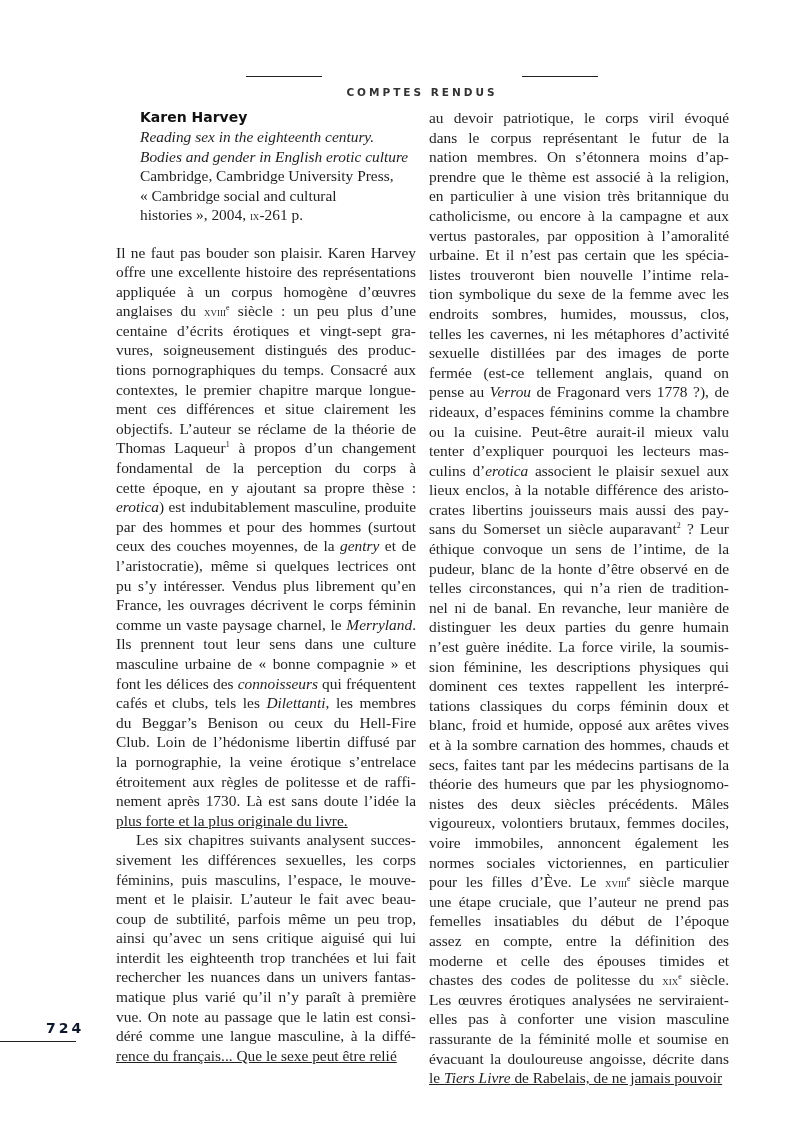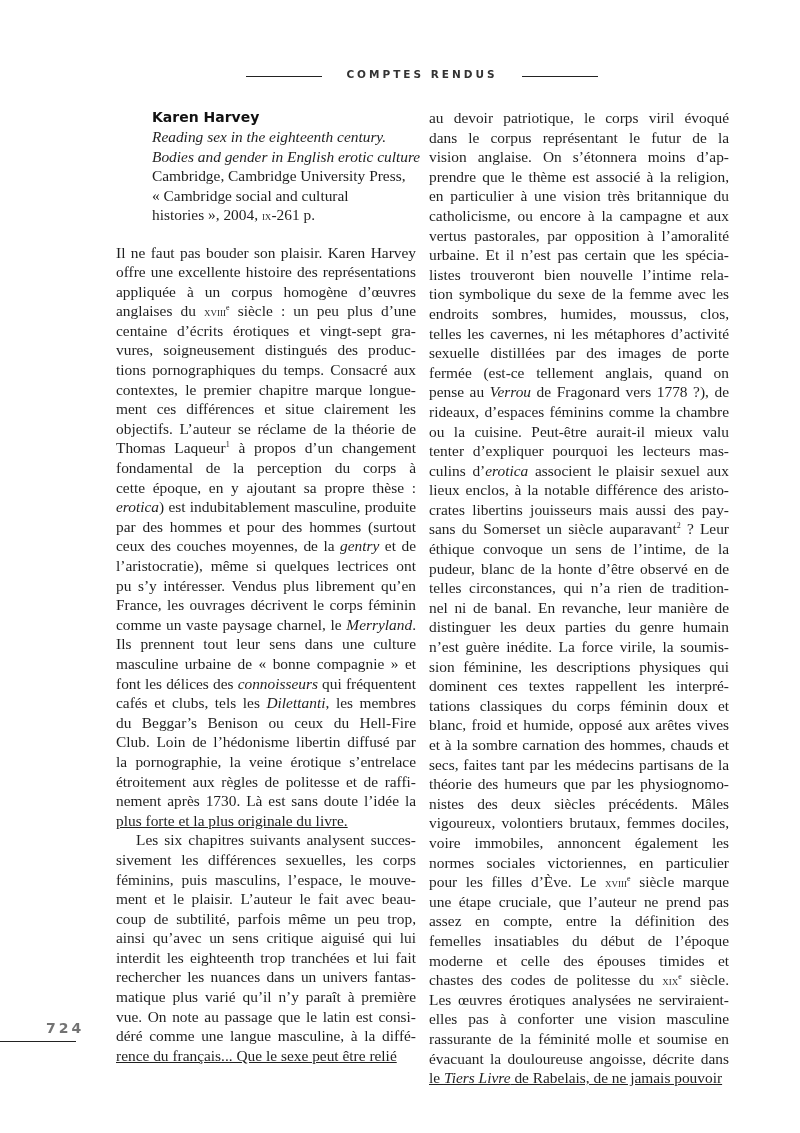--- a/index.html
+++ b/index.html
@@ -1,36 +1,36 @@
 <!DOCTYPE html>
 <html><head>
 <meta charset="utf-8">
 <style>
   html, body { margin: 0; padding: 0; background: #ffffff; }
   body { width: 800px; height: 1133px; position: relative; overflow: hidden; color: #1f1f1f; }
   .running-head { position: absolute; top: 66px; left: 0; width: 800px; height: 20px; }
   .rh-line { position: absolute; top: 10px; height: 1px; background: #222; }
   .rh-line.left { left: 246px; width: 76px; }
   .rh-line.right { left: 522px; width: 76px; }
-  .rh-text { position: absolute; left: 322px; width: 200px; top: 2px; text-align: center;
+  .rh-text { position: absolute; left: 322px; width: 200px; top: 20px; text-align: center;
     font-family: "DejaVu Sans", sans-serif; font-size: 10.5px; letter-spacing: 3px; color: #333; font-weight: bold; }
   .col { position: absolute; top: 108px; width: 300px; font-family: "Liberation Serif", serif;
     font-size: 15.4px; line-height: 19.5px; }
   .col.left { left: 116px; }
   .col.right { left: 429px; }
   .ref { margin-left: 24px; margin-bottom: 17px; }
   .ref-author { font-family: "DejaVu Sans", sans-serif; font-weight: bold; font-size: 14px; line-height: 19px; color: #111; }
-  .ref-line { display: block; white-space: nowrap; margin-left: 12px; }
+  .ref-line { display: block; white-space: nowrap; }
   .ln { display: block; text-align: justify; text-align-last: justify; white-space: nowrap; height: 19.6px; overflow: visible; }
   .ln.last { text-align-last: left; text-decoration: underline; }
   .ln.indent { padding-left: 20px; }
   .sc { font-variant: small-caps; font-size: 13px; }
   sup { font-size: 8px; line-height: 0; vertical-align: 6px; }
   .folio { position: absolute; left: 46px; top: 1020px; font-family: "DejaVu Sans", sans-serif; font-weight: bold;
-    font-size: 14px; letter-spacing: 3px; color: #737373; }
+    font-size: 14px; letter-spacing: 3px; color: #0f172a; }
   .folio-rule { position: absolute; left: 0; top: 1041px; width: 76px; height: 1px; background: #222; }
 </style>
 </head>
 <body>
 
 <div class="running-head">
   <div class="rh-line left"></div>
   <div class="rh-text">COMPTES RENDUS</div>
   <div class="rh-line right"></div>
 </div>
@@ -87,21 +87,21 @@
       <span class="ln">vue. On note au passage que le latin est consi-</span>
       <span class="ln">déré comme une langue masculine, à la diffé-</span>
       <span class="ln last">rence du français... Que le sexe peut être relié</span>
     </div>
 </div>
 
 <div class="col right">
   <div id="right-body">
       <span class="ln">au devoir patriotique, le corps viril évoqué</span>
       <span class="ln">dans le corpus représentant le futur de la</span>
-      <span class="ln">vision anglaise. On s’étonnera moins d’ap-</span>
+      <span class="ln">nation membres. On s’étonnera moins d’ap-</span>
       <span class="ln">prendre que le thème est associé à la religion,</span>
       <span class="ln">en particulier à une vision très britannique du</span>
       <span class="ln">catholicisme, ou encore à la campagne et aux</span>
       <span class="ln">vertus pastorales, par opposition à l’amoralité</span>
       <span class="ln">urbaine. Et il n’est pas certain que les spécia-</span>
       <span class="ln">listes trouveront bien nouvelle l’intime rela-</span>
       <span class="ln">tion symbolique du sexe de la femme avec les</span>
       <span class="ln">endroits sombres, humides, moussus, clos,</span>
       <span class="ln">telles les cavernes, ni les métaphores d’activité</span>
       <span class="ln">sexuelle distillées par des images de porte</span>
@@ -126,22 +126,22 @@
       <span class="ln">blanc, froid et humide, opposé aux arêtes vives</span>
       <span class="ln">et à la sombre carnation des hommes, chauds et</span>
       <span class="ln">secs, faites tant par les médecins partisans de la</span>
       <span class="ln">théorie des humeurs que par les physiognomo-</span>
       <span class="ln">nistes des deux siècles précédents. Mâles</span>
       <span class="ln">vigoureux, volontiers brutaux, femmes dociles,</span>
       <span class="ln">voire immobiles, annoncent également les</span>
       <span class="ln">normes sociales victoriennes, en particulier</span>
       <span class="ln">pour les filles d’Ève. Le <span class="sc">xviii</span><sup>e</sup> siècle marque</span>
       <span class="ln">une étape cruciale, que l’auteur ne prend pas</span>
+      <span class="ln">femelles insatiables du début de l’époque</span>
       <span class="ln">assez en compte, entre la définition des</span>
-      <span class="ln">femelles insatiables du début de l’époque</span>
       <span class="ln">moderne et celle des épouses timides et</span>
       <span class="ln">chastes des codes de politesse du <span class="sc">xix</span><sup>e</sup> siècle.</span>
       <span class="ln">Les œuvres érotiques analysées ne serviraient-</span>
       <span class="ln">elles pas à conforter une vision masculine</span>
       <span class="ln">rassurante de la féminité molle et soumise en</span>
       <span class="ln">évacuant la douloureuse angoisse, décrite dans</span>
       <span class="ln last">le <i>Tiers Livre</i> de Rabelais, de ne jamais pouvoir</span>
     </div>
 </div>
 

